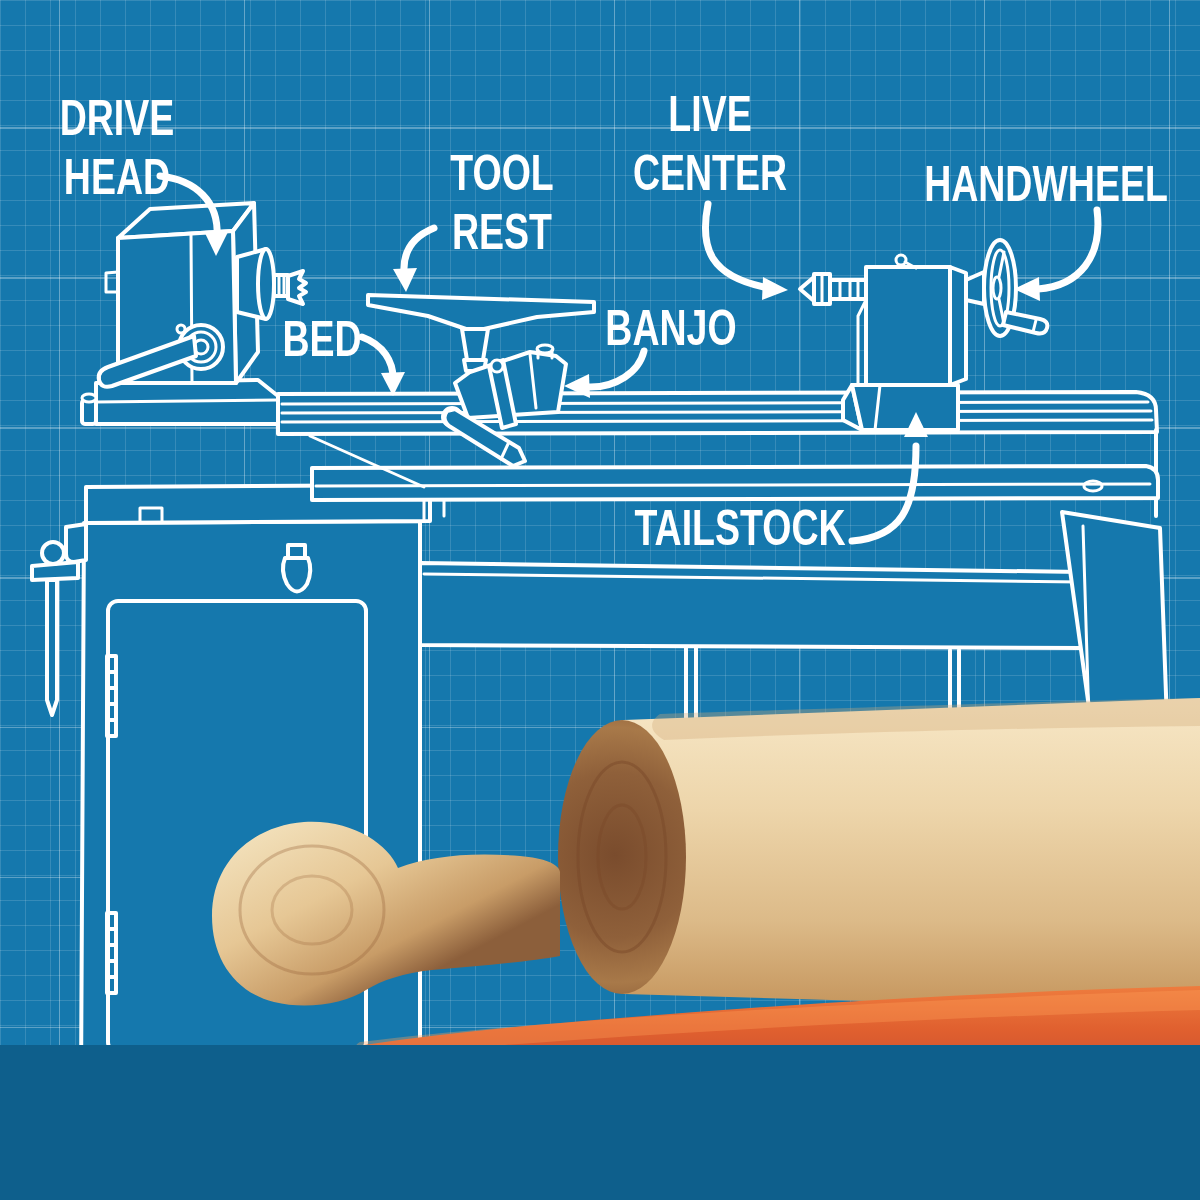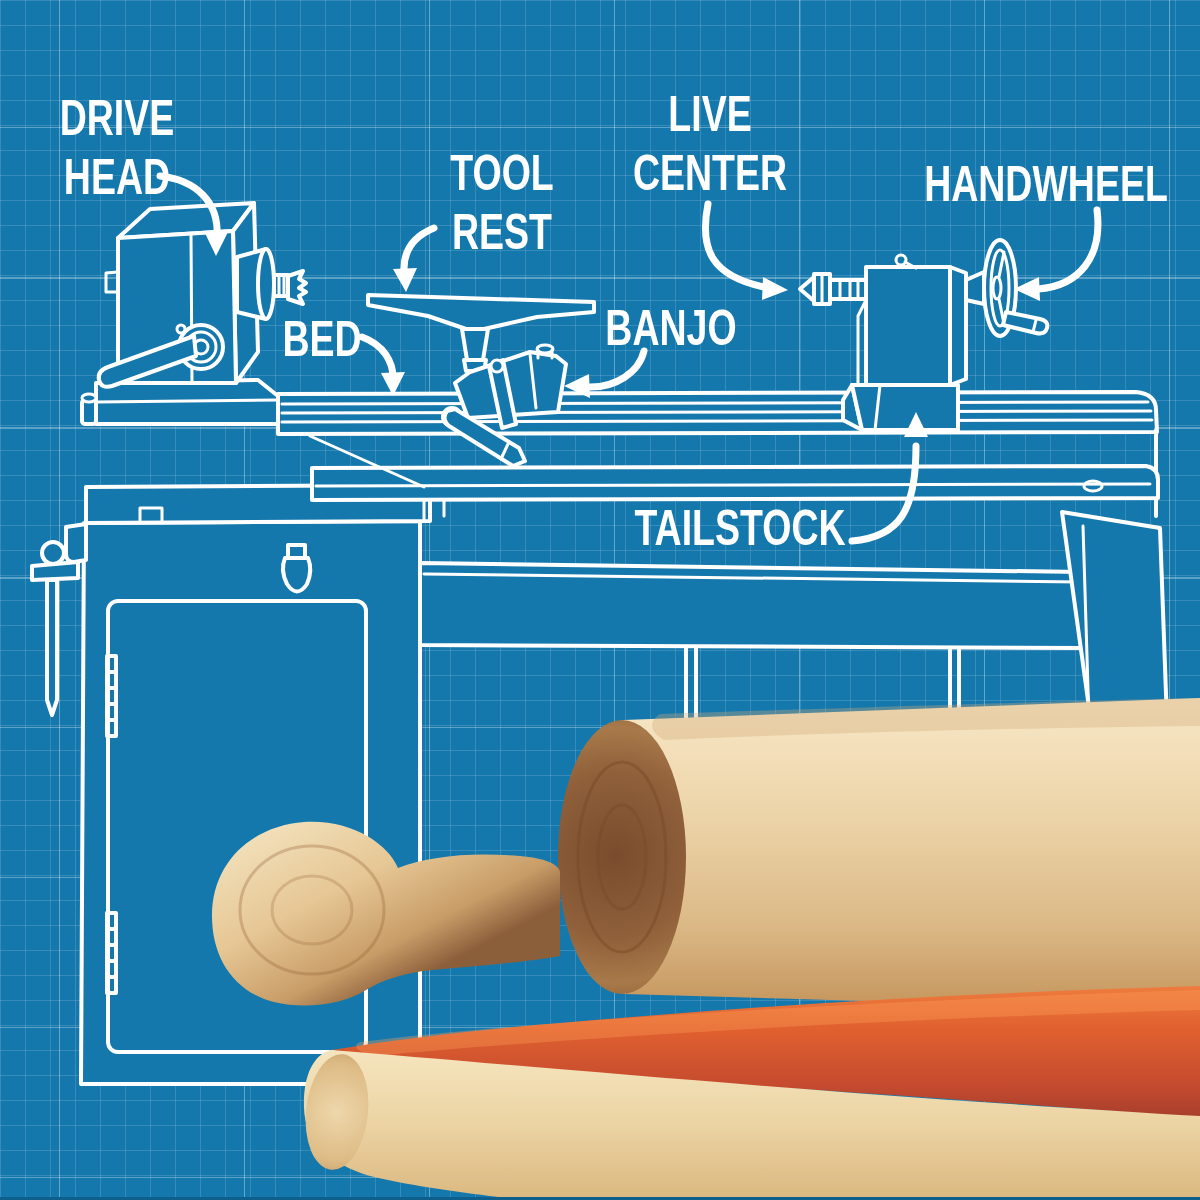--- a/index.html
+++ b/index.html
@@ -1,17 +1,17 @@
 <!DOCTYPE html>
 <html><head>
 <meta charset="utf-8">
 <style>
   html,body{margin:0;padding:0;background:#0e5f8c;}
   .canvas{
-    position:relative;width:1200px;height:1197px;overflow:hidden;
+    position:relative;width:1200px;height:1045px;overflow:hidden;
     background-color:#1578ad;
     background-image:
       repeating-linear-gradient(to right, rgba(255,255,255,0.34) 0 1.5px, transparent 1.5px 185px),
       repeating-linear-gradient(to bottom, rgba(255,255,255,0.30) 0 1.5px, transparent 1.5px 150px),
       repeating-linear-gradient(to right, rgba(255,255,255,0.14) 0 1px, transparent 1px 25px),
       repeating-linear-gradient(to bottom, rgba(255,255,255,0.14) 0 1px, transparent 1px 25px);
     background-position: 59px 0, 0 127px, 0 0, 0 0;
     font-family:"Liberation Sans", sans-serif;
   }
   svg.art{position:absolute;left:0;top:0;}

